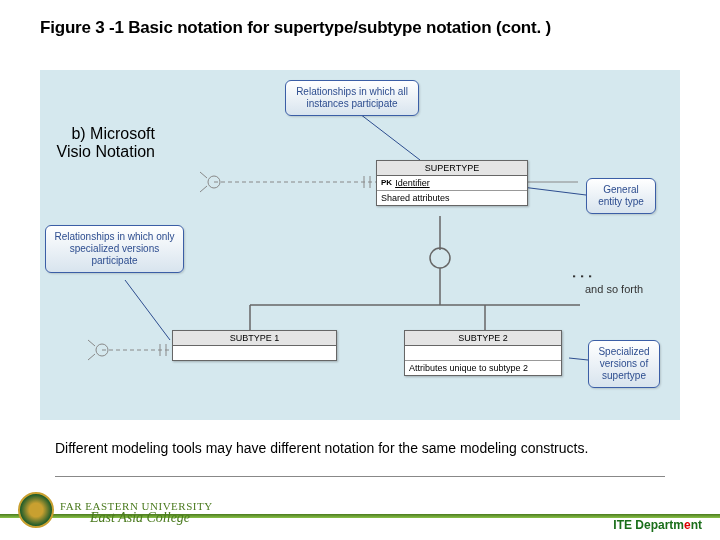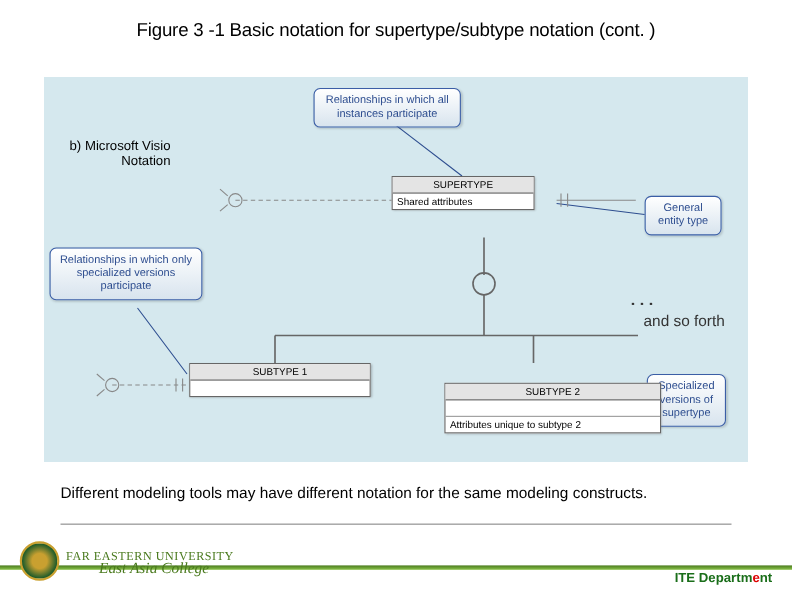--- a/index.html
+++ b/index.html
@@ -1,35 +1,35 @@
 <!DOCTYPE html>
 <html><head>
 <meta charset="utf-8">
 <style>
 *{margin:0;padding:0;box-sizing:border-box}
 body{width:720px;height:540px;background:#fff;font-family:Verdana,Geneva,sans-serif;position:relative;overflow:hidden}
 .slide{width:720px;height:540px;position:relative}
-.title{font-size:17px;font-weight:400;text-align:center;padding:18px 40px 8px;color:#000;letter-spacing:-.2px}
+.title{font-size:17px;font-weight:700;padding:18px 40px 8px;color:#000;letter-spacing:-.2px}
 .diagram-bg{position:absolute;left:40px;top:70px;width:640px;height:350px;background:#d5e8ee}
-.subtitle{position:absolute;left:55px;top:125px;font-size:12px;color:#000;text-align:right;width:100px}
+.subtitle{position:absolute;left:55px;top:125px;font-size:16px;color:#000;text-align:right;width:100px}
 .callout{position:absolute;background:linear-gradient(#fff,#d8e4ee);border:1px solid #3b5ea6;border-radius:6px;padding:5px 8px;font-size:10px;color:#2d4d8f;text-align:center;line-height:1.2;font-family:Arial,sans-serif;box-shadow:1px 1px 2px rgba(0,0,0,.15)}
 .c1{left:285px;top:80px;width:134px}
 .c2{left:45px;top:225px;width:139px}
 .c3{left:586px;top:178px;width:70px}
 .c4{left:588px;top:340px;width:72px}
 .ent{position:absolute;background:#fff;border:1px solid #666;box-shadow:1px 1px 2px rgba(0,0,0,.25)}
 .ent-hd{background:#e4e4e4;border-bottom:1px solid #666;padding:2px 4px;font-size:9px;text-align:center;font-family:Arial,sans-serif}
 .ent-row{border-bottom:1px solid #999;padding:2px 4px;font-size:9px;font-family:Arial,sans-serif;min-height:14px;display:flex}
 .ent-row:last-child{border-bottom:none}
 .pk{font-weight:bold;font-size:8px;margin-right:3px}
-.supertype{left:356px;top:160px;width:130px}
+.supertype{left:376px;top:160px;width:152px}
 .sub1{left:172px;top:330px;width:165px}
-.sub2{left:404px;top:348px;width:197px}
+.sub2{left:404px;top:330px;width:158px}
 .dots{position:absolute;left:572px;top:273px;font-size:20px;color:#333;line-height:8px;writing-mode:vertical-lr}
-.andso{position:absolute;left:585px;top:283px;font-size:14px;color:#333;font-family:Arial,sans-serif}
+.andso{position:absolute;left:585px;top:283px;font-size:11px;color:#333;font-family:Arial,sans-serif}
 .footnote{position:absolute;left:55px;top:440px;font-size:14px;color:#000;width:590px}
 .footer{position:absolute;left:0;bottom:0;width:720px;height:64px;background:#fff}
 .footer-line{position:absolute;left:55px;top:0;width:610px;height:1px;background:#888}
 .gbar{position:absolute;left:0;bottom:22px;width:720px;height:4px;background:linear-gradient(#4a7a1e,#8bc34a)}
 .logo{position:absolute;left:18px;bottom:12px;width:36px;height:36px;border-radius:50%;background:radial-gradient(circle,#c9a030 30%,#1a5a2a 70%);border:2px solid #c9a030}
 .univ{position:absolute;left:60px;bottom:28px;font-size:11px;color:#4a7a1e;font-family:'Times New Roman',serif;letter-spacing:.5px}
 .col{position:absolute;left:90px;bottom:14px;font-size:14px;color:#4a7a1e;font-style:italic;font-family:'Times New Roman',serif}
 .dept{position:absolute;right:18px;bottom:8px;font-size:12px;color:#1a6e1a;font-weight:bold;font-family:Arial,sans-serif}
 .dept .r{color:#d00}
 svg.lines{position:absolute;left:0;top:0;width:720px;height:540px;pointer-events:none}
@@ -78,20 +78,24 @@
   <line x1="160" y1="344" x2="160" y2="356" stroke="#888"></line>
 </svg>
 
 <div class="callout c1">Relationships in which all instances participate</div>
 <div class="callout c2">Relationships in which only specialized versions participate</div>
 <div class="callout c3">General entity type</div>
 <div class="callout c4">Specialized versions of supertype</div>
 
 <div class="ent supertype">
   <div class="ent-hd">SUPERTYPE</div>
+  <div class="ent-row">
+        <span class="pk">PK</span>
+        <span style="text-decoration:underline">Identifier</span>
+      </div>
   <div class="ent-row">Shared attributes</div>
 </div>
 
 <div class="ent sub1">
   <div class="ent-hd">SUBTYPE 1</div>
   <div class="ent-row">&nbsp;</div>
 </div>
 
 <div class="ent sub2">
   <div class="ent-hd">SUBTYPE 2</div>

